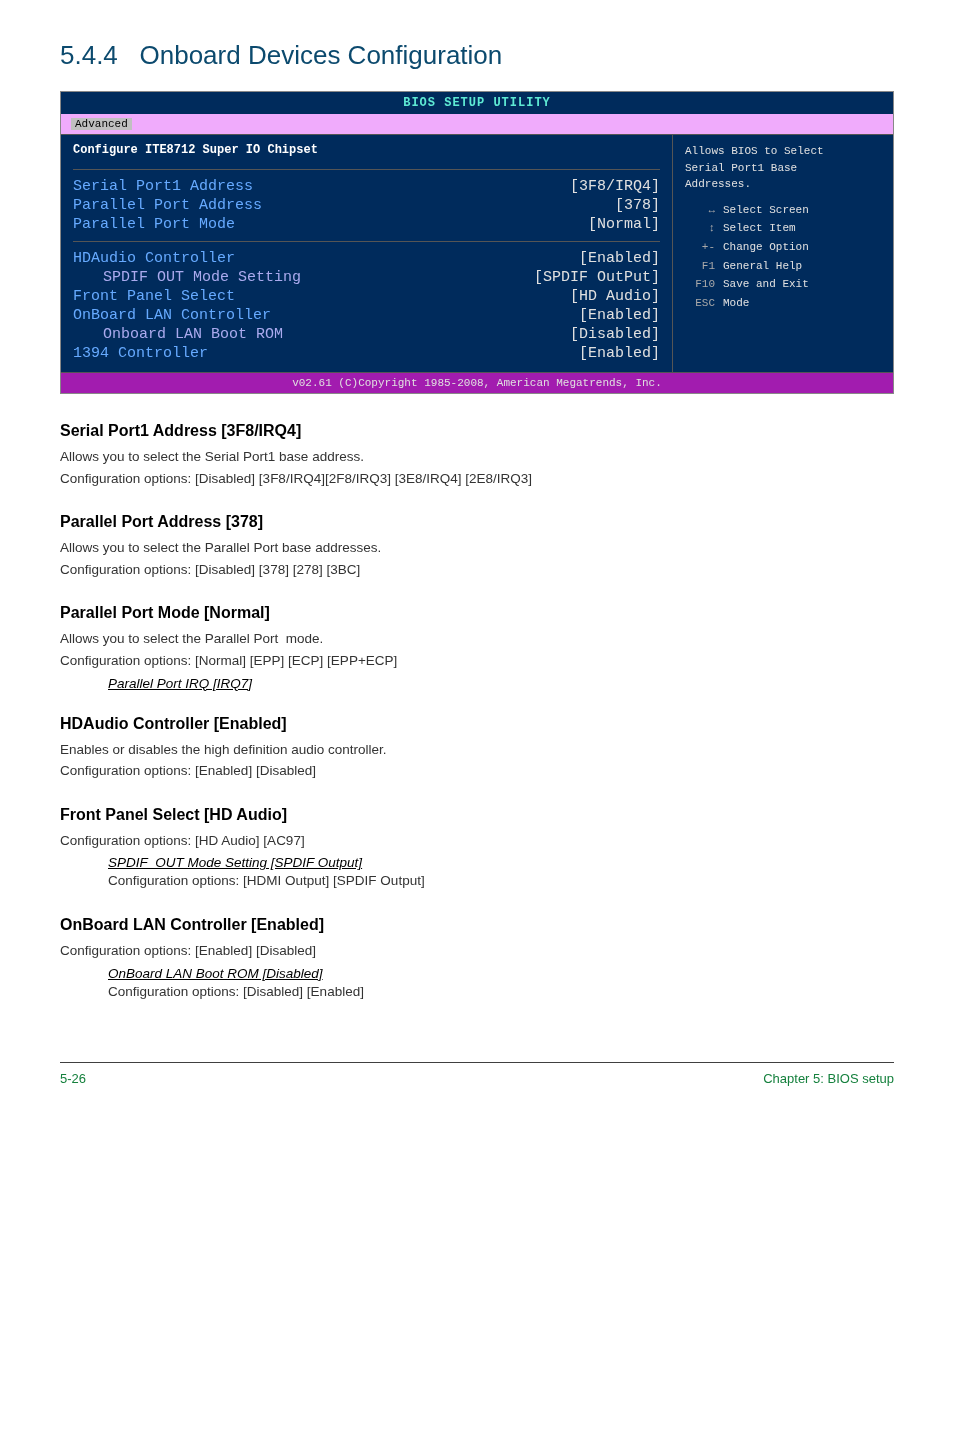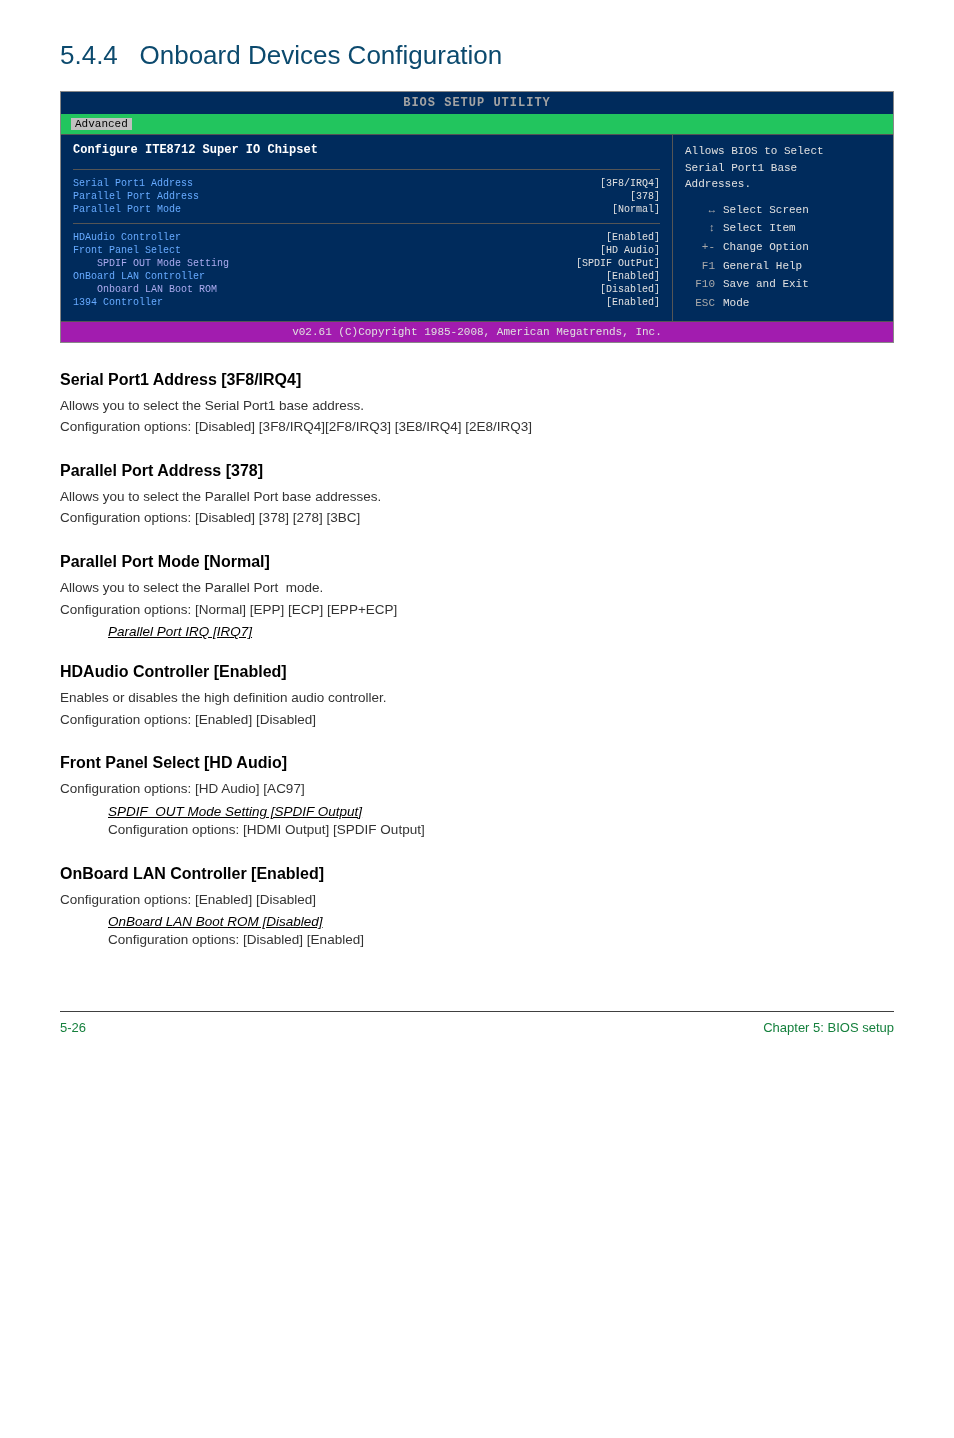--- a/index.html
+++ b/index.html
@@ -26,21 +26,21 @@
       color: #e0e0e0;
       font-family: 'Courier New', Courier, monospace;
       font-size: 12px;
       margin-bottom: 28px;
       width: 100%;
     }
 
     .bios-title-bar {
       text-align: center;
       background: #002b5c;
-      color: #a3a3a3;
+      color: #5eead4;
       padding: 4px 0;
       font-weight: bold;
       letter-spacing: 1px;
       font-size: 12px;
     }
 
     .bios-body {
       display: flex;
       border-top: 1px solid #555;
     }
@@ -76,21 +76,21 @@
       margin-bottom: 8px;
       font-size: 12px;
       border-bottom: 1px solid #555;
       padding-bottom: 12px;
     }
 
     .bios-row {
       display: flex;
       justify-content: space-between;
       margin-bottom: 2px;
-      font-size: 10px;
+      font-size: 15px;
     }
 
     .bios-row-label {
       color: #6af;
     }
 
     .bios-row-label.selected {
       color: #6af;
     }
 
@@ -189,21 +189,21 @@
 </head>
 <body>
 
 <div class="page-title">
   <span>5.4.4</span>&nbsp;&nbsp;&nbsp;<span>Onboard Devices Configuration</span>
 </div>
 
 <div class="bios-box">
   <div class="bios-title-bar">BIOS SETUP UTILITY</div>
 
-  <div style="display:flex; padding: 4px 10px; background:#22c55e;">
+  <div style="display:flex; padding: 4px 10px; background:#f0abfc;">
     <div class="bios-tab active">Advanced</div>
   </div>
 
   <div class="bios-body">
 
     <div class="bios-left">
       <div class="bios-section-title">Configure ITE8712 Super IO Chipset</div>
 
       <div>
         <div class="bios-row">
@@ -221,26 +221,26 @@
       </div>
 
       <div class="bios-divider"></div>
 
       <div>
         <div class="bios-row">
           <span class="bios-row-label">HDAudio Controller</span>
           <span class="bios-row-value">[Enabled]</span>
         </div>
         <div class="bios-row">
+          <span class="bios-row-label bios-row-indent">&nbsp;&nbsp;SPDIF OUT Mode Setting</span>
+          <span class="bios-row-value">[SPDIF OutPut]</span>
+        </div>
+        <div class="bios-row">
           <span class="bios-row-label">Front Panel Select</span>
           <span class="bios-row-value">[HD Audio]</span>
-        </div>
-        <div class="bios-row">
-          <span class="bios-row-label bios-row-indent">&nbsp;&nbsp;SPDIF OUT Mode Setting</span>
-          <span class="bios-row-value">[SPDIF OutPut]</span>
         </div>
         <div class="bios-row">
           <span class="bios-row-label">OnBoard LAN Controller</span>
           <span class="bios-row-value">[Enabled]</span>
         </div>
         <div class="bios-row">
           <span class="bios-row-label bios-row-indent">&nbsp;&nbsp;Onboard LAN Boot ROM</span>
           <span class="bios-row-value">[Disabled]</span>
         </div>
         <div class="bios-row">

